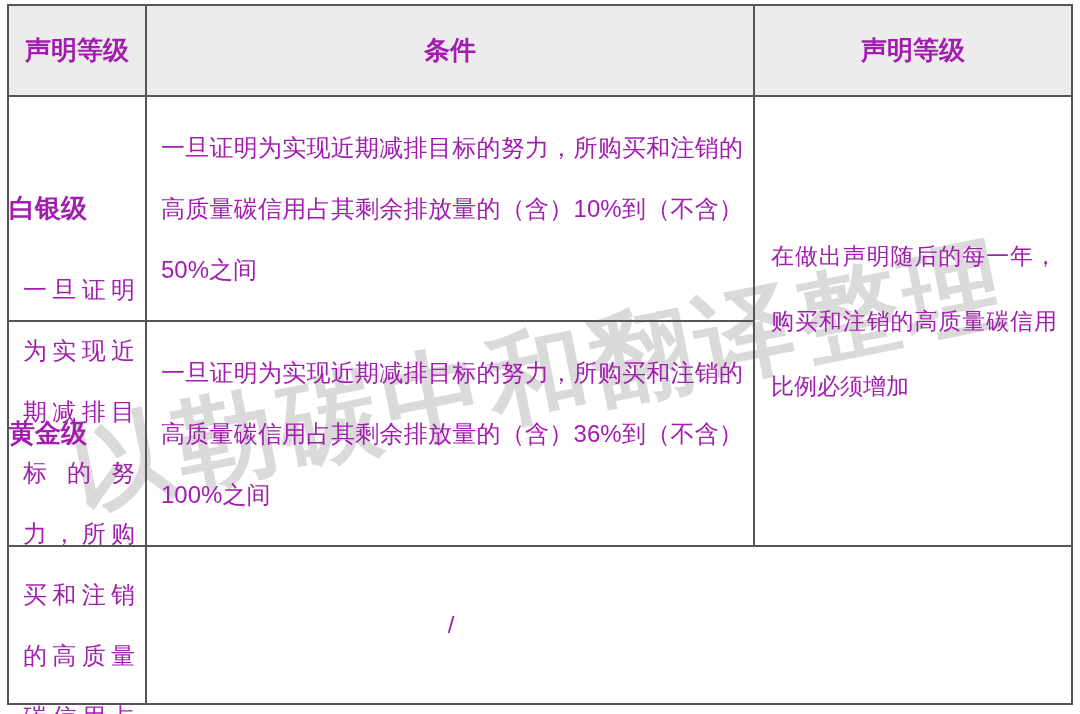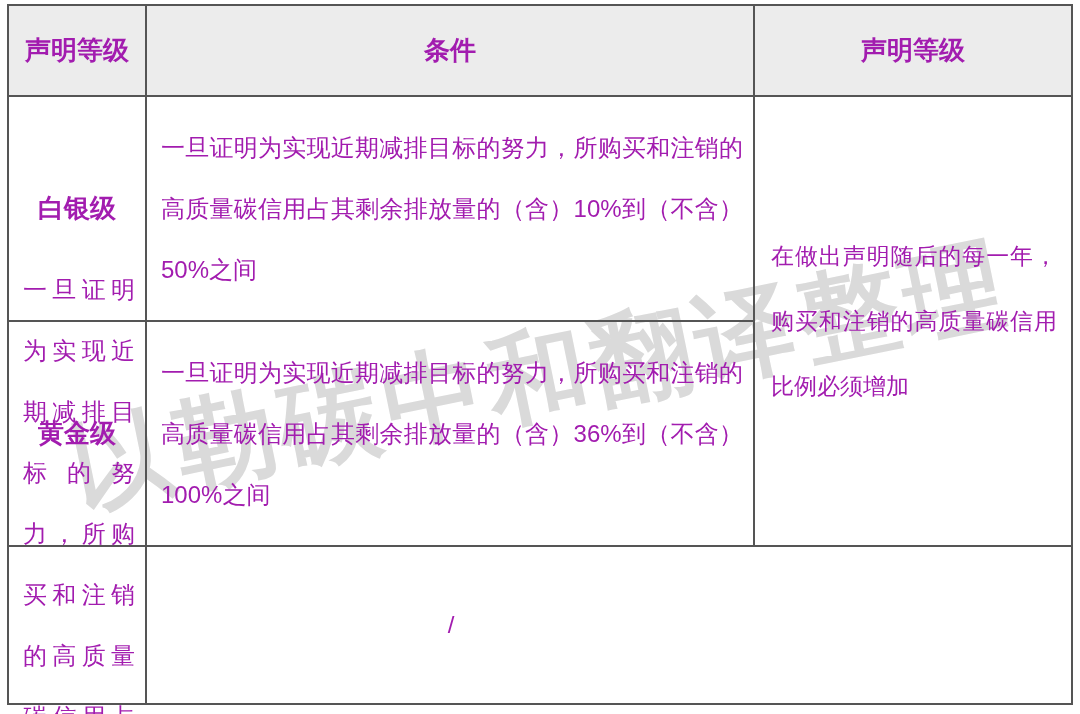--- a/index.html
+++ b/index.html
@@ -58,21 +58,21 @@
   .header-cell {
     background: #ececec;
     font-weight: 700;
     font-size: 26px;
   }
   .header-cell .txt { text-align: center; }
   .level-cell {
     font-weight: 700;
     font-size: 26px;
   }
-  .level-cell .txt { text-align: center; }
+  .level-cell .txt { }
   .condition-cell .txt {
     font-size: 24px;
     line-height: 61px;
     text-align: justify;
     text-justify: inter-character;
     padding: 0 10px 0 14px;
   }
   .extra-merged-cell { grid-column: 3; grid-row: 2 / span 2; }
   .extra-merged-cell .txt {
     font-size: 23px;

